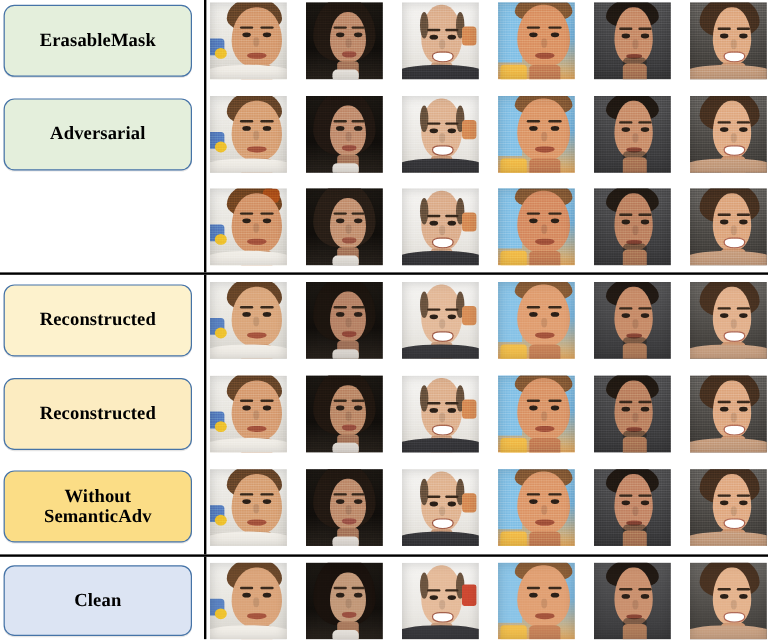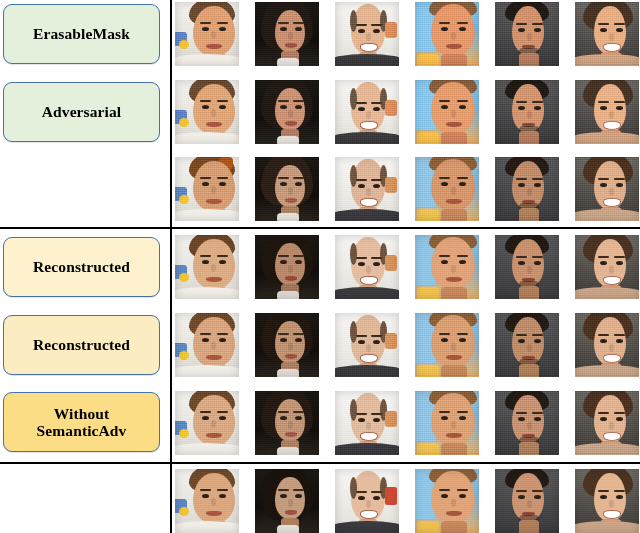--- a/index.html
+++ b/index.html
@@ -162,20 +162,23 @@
     <span class="label-text">Reconstructed</span>
   </div>
 
   <div class="label-box" style="top:392px;height:60px;background:#fbdd86;">
     <span class="label-text">
       <span>Without</span><br>
       <span>SemanticAdv</span>
     </span>
   </div>
 
+  <div class="label-box" style="top:471px;height:59px;background:#dce4f3;">
+    <span class="label-text">Clean</span>
+  </div>
 
   <div class="vline" style="left:170px;top:0;height:227px;"></div>
   <div class="vline" style="left:170px;top:229px;height:233px;"></div>
   <div class="vline" style="left:170px;top:464px;height:69px;"></div>
 
   <div class="hline" style="top:227px;"></div>
   <div class="hline" style="top:462px;"></div>
 
   <div class="thumb bg-a" style="left:175px;top:2px;">
     <div class="scene">

